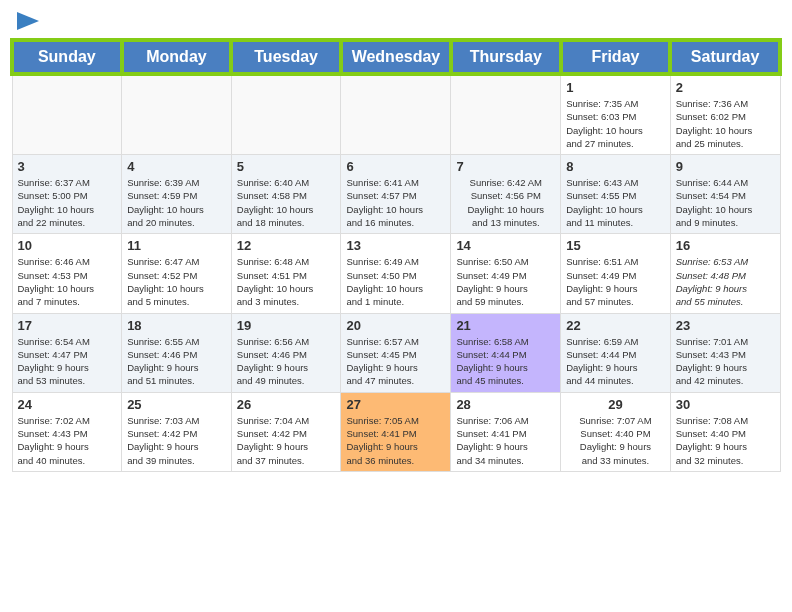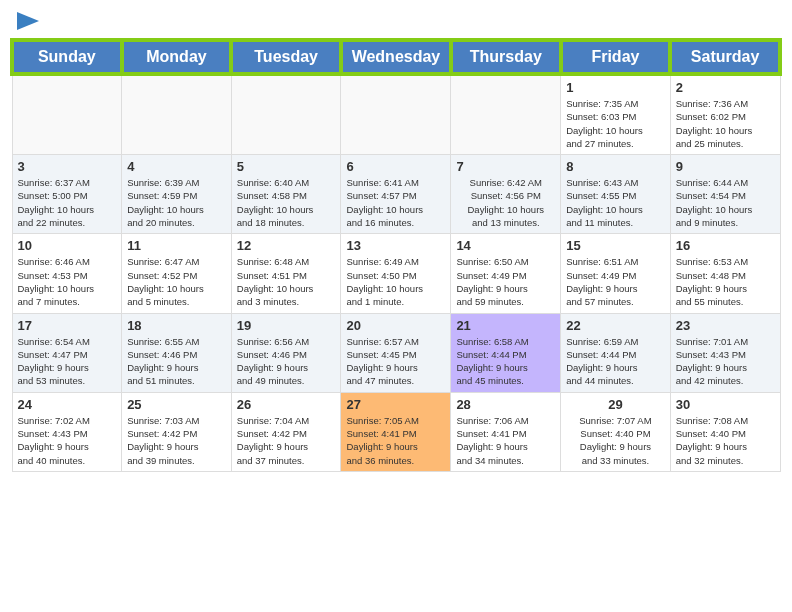--- a/index.html
+++ b/index.html
@@ -226,21 +226,21 @@
         </td>
         <td style="background: rgb(255, 255, 255);">
           <span class="day-number">15</span>
           <div class="day-info" style="white-space: pre-line;">Sunrise: 6:51 AM
 Sunset: 4:49 PM
 Daylight: 9 hours
 and 57 minutes.</div>
         </td>
         <td style="background: rgb(255, 255, 255);">
           <span class="day-number">16</span>
-          <div class="day-info" style="white-space: pre-line;">Sunrise: 6:53 AM
+          <div class="day-info" style="white-space: pre-line; font-style: italic;">Sunrise: 6:53 AM
 Sunset: 4:48 PM
 Daylight: 9 hours
 and 55 minutes.</div>
         </td>
       </tr>
       <tr>
         <td style="background: rgb(240, 244, 248);">
           <span class="day-number">17</span>
           <div class="day-info" style="white-space: pre-line;">Sunrise: 6:54 AM
 Sunset: 4:47 PM

